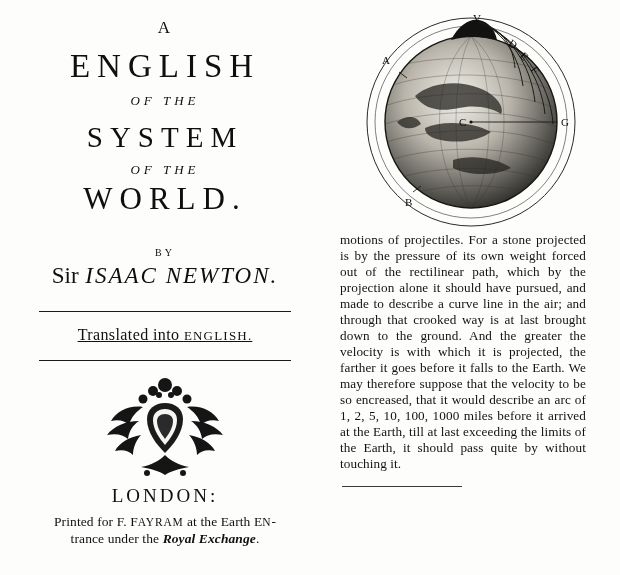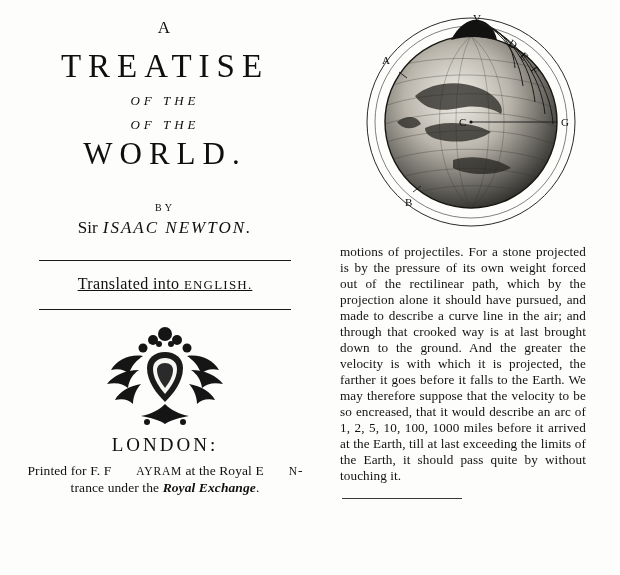--- a/index.html
+++ b/index.html
@@ -63,21 +63,21 @@
     font-size: 31px;
     letter-spacing: 7px;
     margin-top: 3px;
   }
   .by-line {
     font-size: 10px;
     letter-spacing: 3px;
     margin-top: 30px;
   }
   .author {
-    font-size: 17px;
+    font-size: 23px;
     margin-top: 5px;
     letter-spacing: 1px;
   }
   .author .sir {
     font-style: normal;
     letter-spacing: 0px;
   }
   .author .name {
     font-style: italic;
     letter-spacing: 2px;
@@ -121,21 +121,20 @@
   }
   .imprint {
     font-size: 13.5px;
     line-height: 1.28;
     margin-top: 6px;
     letter-spacing: 0.1px;
   }
   .imprint .sc {
     font-size: 11.5px;
     letter-spacing: 0.8px;
-    margin-left: 25px;
   }
   .imprint .it {
     font-style: italic;
     font-weight: bold;
   }
 
   
   .right-col {
     position: absolute;
     left: 330px;
@@ -147,21 +146,20 @@
   }
   .figure {
     position: relative;
     width: 232px;
     height: 222px;
     margin: 4px auto 0 auto;
   }
   .figure svg { display: block; }
 
   .body-text {
-    margin-top: 12px;
     width: 246px;
     font-size: 13.2px;
     line-height: 1.215;
     text-align: justify;
     text-justify: inter-word;
     letter-spacing: 0.1px;
     color: #121212;
     hyphens: manual;
   }
   .rule3 {
@@ -178,22 +176,23 @@
   }
 </style>
 </head>
 <body>
 
 <div class="page">
 
   <div class="title-page">
 
     <div class="t-line lg-a">A</div>
-    <div class="t-line lg-title">TREATISE</div>
+    <div class="t-line lg-title">ENGLISH</div>
     <div class="t-line sm-of">OF THE</div>
+    <div class="t-line lg-system">SYSTEM</div>
     <div class="t-line sm-of">OF THE</div>
     <div class="t-line lg-world">WORLD.</div>
 
     <div class="t-line by-line">BY</div>
     <div class="t-line author">
       <span class="sir">Sir</span>
       <span class="name">ISAAC NEWTON.</span>
     </div>
 
     <div class="rule"></div>
@@ -232,21 +231,21 @@
           <circle cx="80" cy="94" r="4"></circle>
           <circle cx="62" cy="100" r="3"></circle>
           <circle cx="98" cy="100" r="3"></circle>
         </g>
       </svg>
     </div>
 
     <div class="t-line city">LONDON:</div>
 
     <div class="imprint">
-      <span>Printed for F. F</span><span class="sc">AYRAM</span><span> at the Royal E</span><span class="sc">N</span><span>-</span><br>
+      <span>Printed for F. F</span><span class="sc">AYRAM</span><span> at the Earth E</span><span class="sc">N</span><span>-</span><br>
       <span>trance under the </span><span class="it">Royal Exchange</span><span>.</span>
     </div>
 
   </div>
 
   <div class="right-col">
 
     <div class="figure">
       <svg width="232" height="222" viewBox="0 0 232 222">
         <defs>

